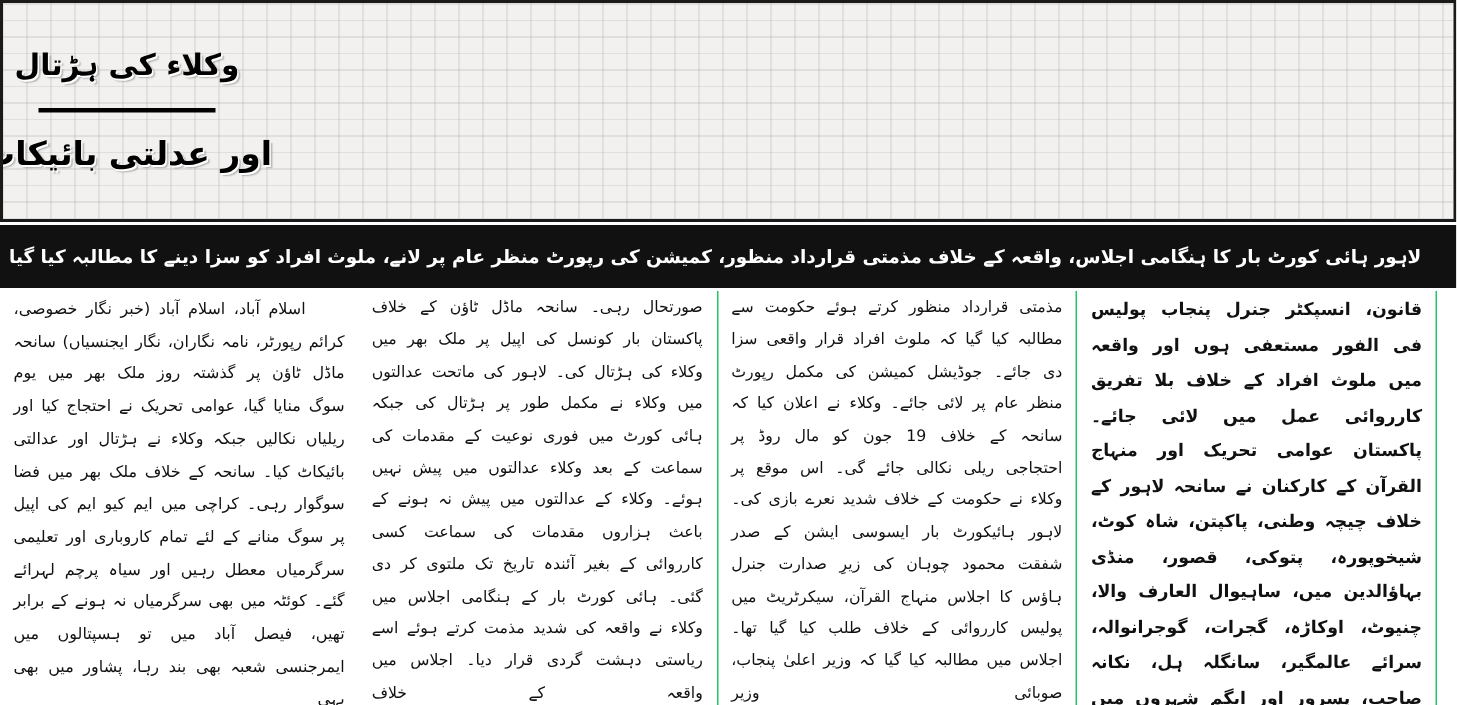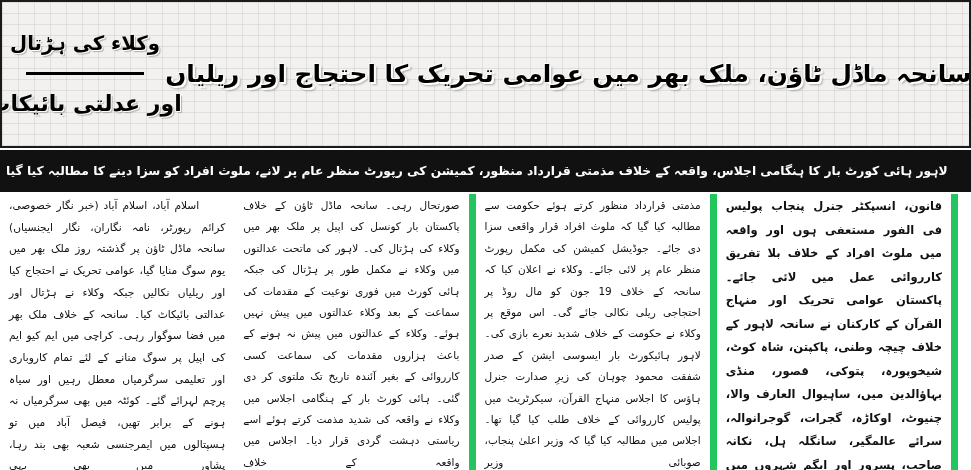--- a/index.html
+++ b/index.html
@@ -131,21 +131,21 @@
     box-sizing: border-box;
   }
   .col {
     flex: 1 1 0;
     position: relative;
     padding: 1px 9px 0 9px;
     box-sizing: border-box;
     overflow: hidden;
   }
   .col + .col {
-    border-right: 7px solid #22c55e;
+    border-right: 1px solid #22c55e;
   }
   .col p {
     margin: 0;
     font-size: 12.3px;
     line-height: 25px;
     color: #111111;
     text-align: justify;
     text-align-last: justify;
     word-spacing: 1px;
     direction: rtl;
@@ -160,23 +160,20 @@
   }
 </style>
 </head>
 <body>
 
 <div id="clipping">
 
   <div class="headline-block">
     <div class="headline-texture"></div>
 
-    <div class="headline-main">
-      <div class="hl-text" style="font-size: 24px;">سانحہ ماڈل ٹاؤن، ملک بھر میں عوامی تحریک کا احتجاج اور ریلیاں</div>
-    </div>
 
     <div class="headline-kicker">
       <div class="kicker-line" style="font-size: 19.75px;">وکلاء کی ہڑتال</div>
       <div class="kicker-rule"></div>
       <div class="kicker-line" style="font-size: 22px;">اور عدلتی بائیکاٹ</div>
     </div>
   </div>
 
   <div class="subhead-bar">
     <div class="sub-text" style="font-size: 12.25px;">لاہور ہائی کورٹ بار کا ہنگامی اجلاس، واقعہ کے خلاف مذمتی قرارداد منظور، کمیشن کی رپورٹ منظر عام پر لانے، ملوث افراد کو سزا دینے کا مطالبہ کیا گیا</div>

